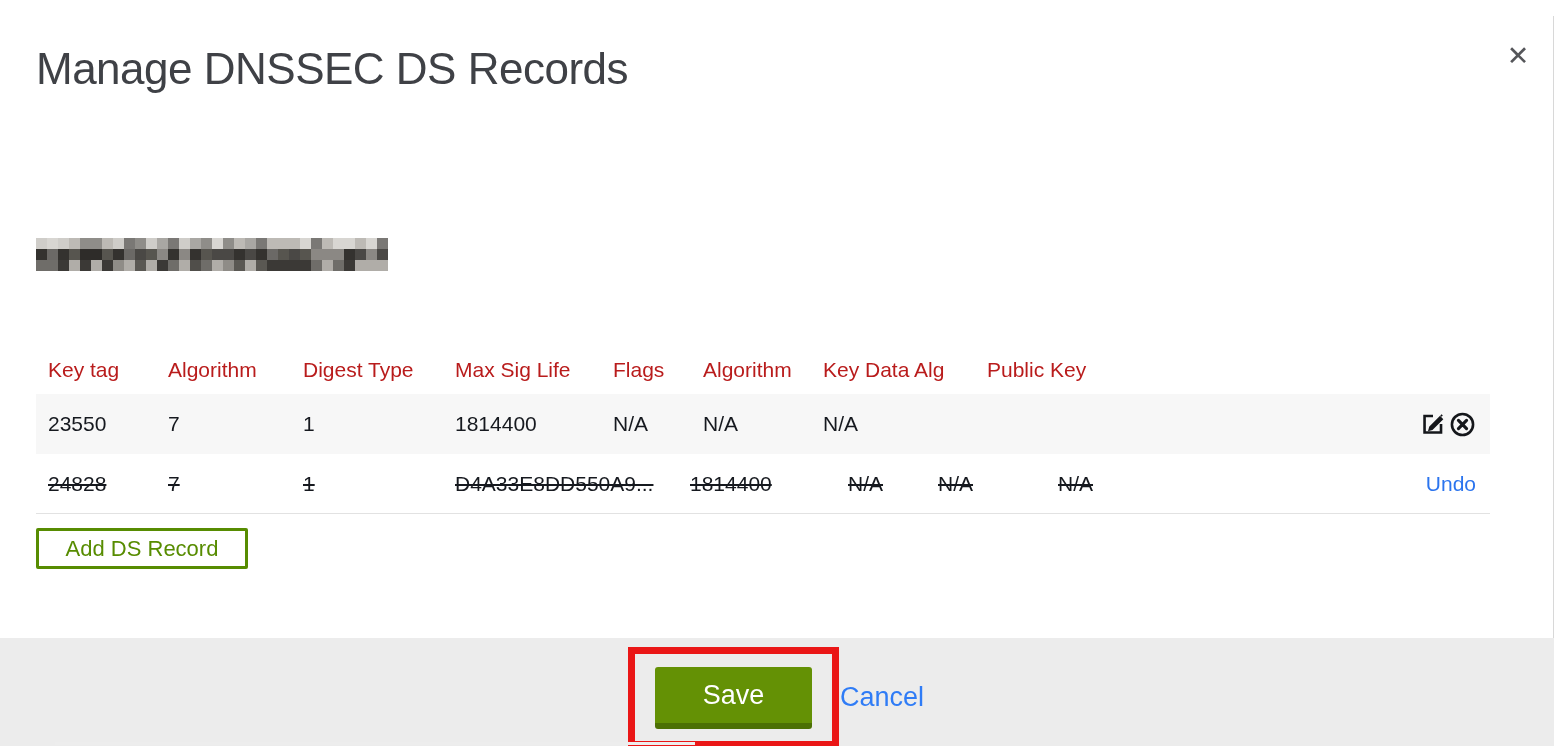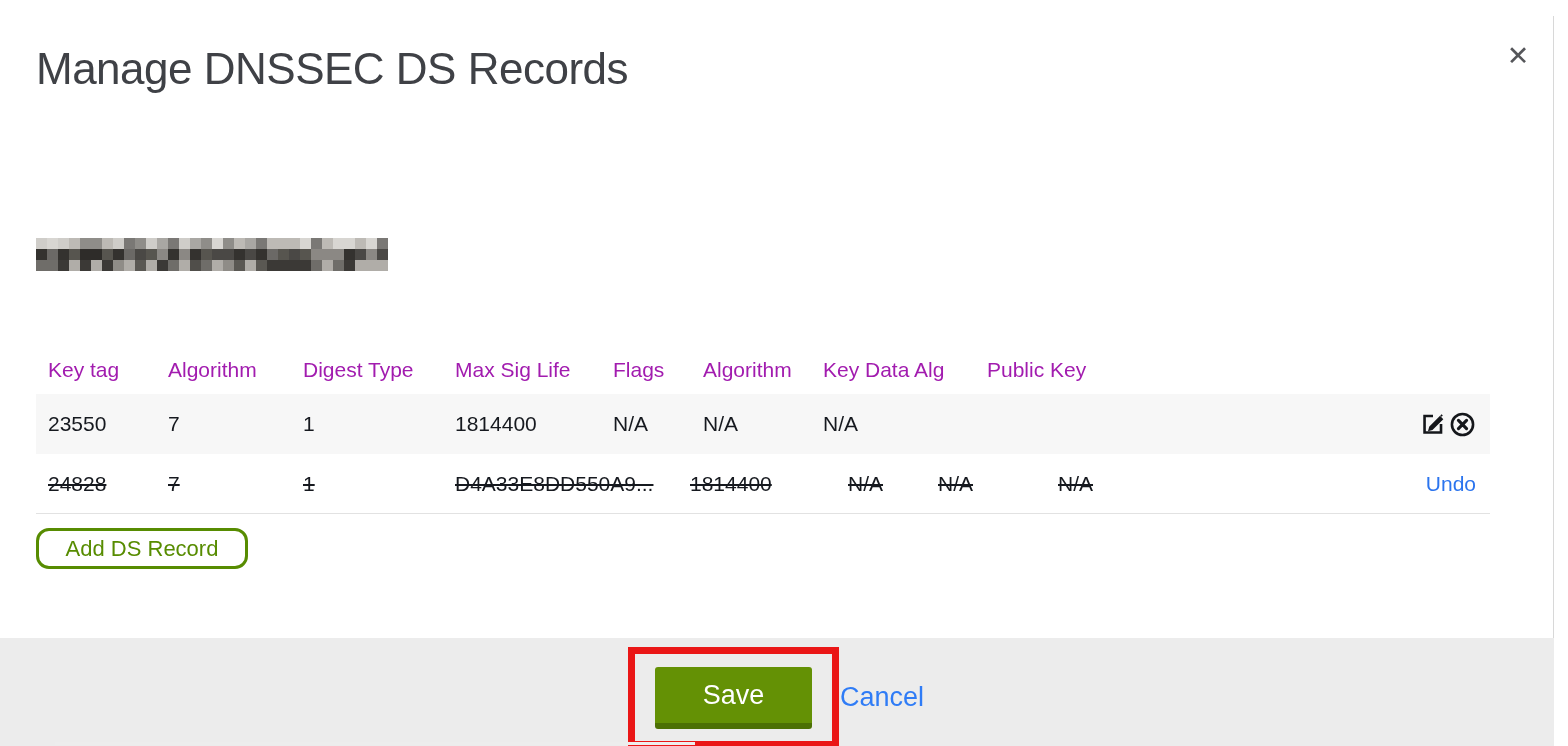--- a/index.html
+++ b/index.html
@@ -66,21 +66,21 @@
   }
   .t-row {
     display: flex;
     align-items: center;
     height: 60px;
     font-size: 21px;
     color: #16191f;
   }
   .t-head {
     height: 48px;
-    color: #a21caf;
+    color: #b91c1c;
     justify-content: space-between;
   }
   .t-row > div { padding-left: 12px; flex: 0 0 auto; overflow: hidden; white-space: nowrap; }
   .c-keytag  { width: 120px; }
   .c-alg     { width: 135px; }
   .c-dtype   { width: 152px; }
   .c-digest  { width: 235px; }
   .c-maxsig  { width: 158px; }
   .c-flags   { width: 90px;  }
   .c-proto   { width: 120px; }
@@ -111,21 +111,21 @@
     cursor: pointer;
     text-decoration: none;
   }
   
   .add-btn {
     position: absolute;
     left: 36px; top: 512px;
     width: 212px; height: 41px;
     background: #fff;
     border: 3px solid #578c01;
-    border-radius: 13px;
+    border-radius: 2px;
     color: #578c01;
     font-size: 22px;
     font-family: inherit;
     cursor: pointer;
   }
   
   .footer {
     position: absolute;
     left: 0; top: 622px;
     width: 1554px; height: 119px;

